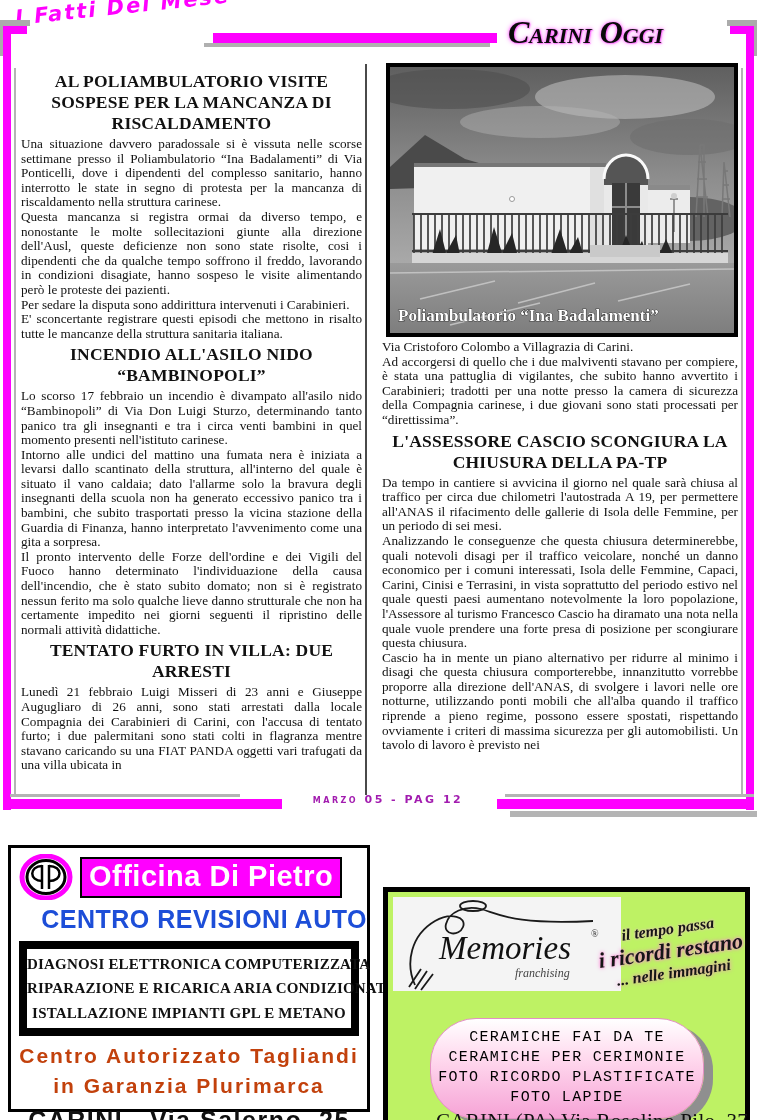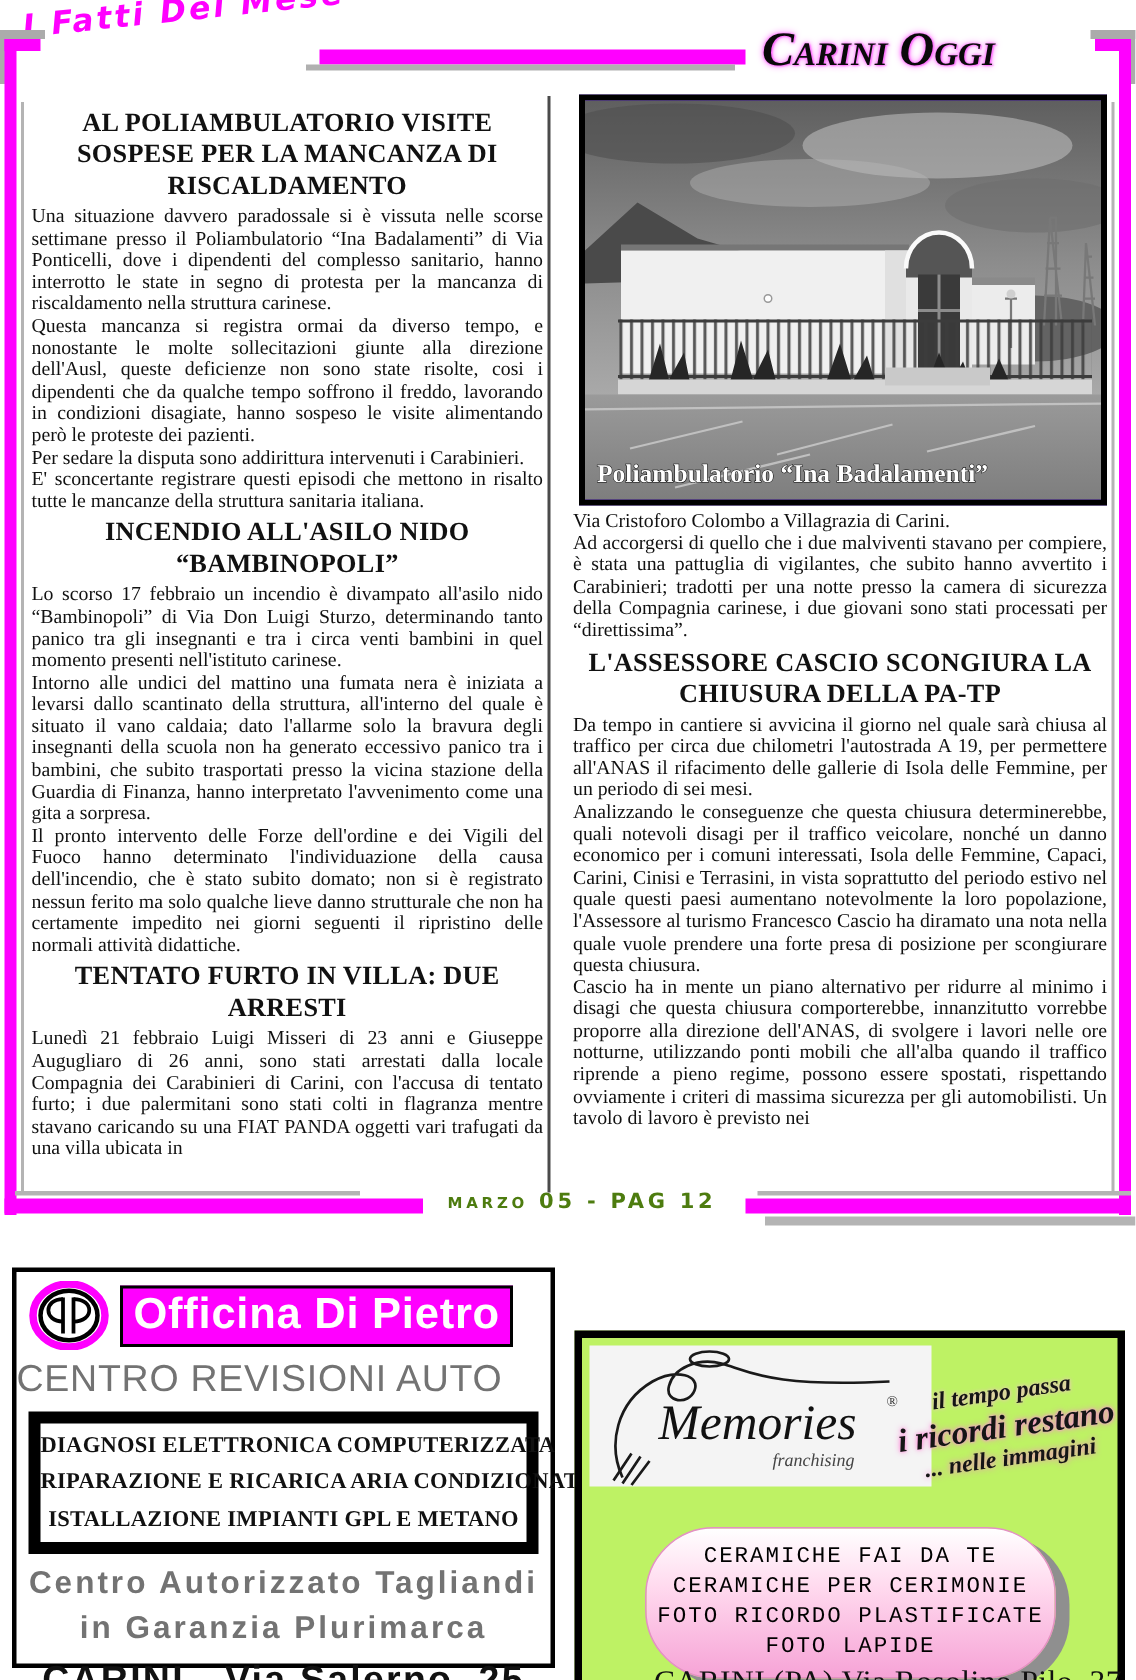--- a/index.html
+++ b/index.html
@@ -30,53 +30,53 @@
   .arm-right{right:3px;top:26px;width:24px;height:8px;background:#ff00ff;}
   .inner-gray-left{left:14px;top:68px;width:2px;height:726px;background:#b4b4b4;}
   .inner-gray-right{right:14px;top:68px;width:2px;height:726px;background:#b4b4b4;}
   .bottom-left-mag{left:3px;top:799px;width:279px;height:10px;background:#ff00ff;}
   .bottom-right-mag{left:497px;top:799px;width:257px;height:10px;background:#ff00ff;}
   .bottom-left-gray{left:10px;top:794px;width:230px;height:3px;background:#b4b4b4;}
   .bottom-right-gray{left:505px;top:794px;width:249px;height:3px;background:#b4b4b4;}
   .bottom-right-gray2{left:510px;top:811px;width:247px;height:6px;background:#b4b4b4;}
   .page-footer{
     left:283px;top:793px;width:210px;text-align:center;
-    font-family:"DejaVu Sans",sans-serif;font-weight:bold;font-size:14px;
-    letter-spacing:2.5px;font-variant:small-caps;color:#4d7c0f;white-space:nowrap;
+    font-family:"DejaVu Sans",sans-serif;font-weight:bold;font-size:11px;
+    letter-spacing:2.5px;font-variant:small-caps;color:#a21caf;white-space:nowrap;
   }
   .col-divider{left:365px;top:64px;width:2px;height:731px;background:#4a4a4a;}
   
   .col-left{left:21px;top:68px;width:341px;}
   .col-right-text{left:382px;top:340px;width:356px;}
   .headline{
     font-weight:bold;text-align:center;font-size:17.5px;line-height:1.2;
     margin:3px 0 3px;letter-spacing:.2px;
   }
   .para{font-size:13.2px;line-height:14.6px;text-align:justify;margin:0;}
   
-  .photo-frame{left:386px;top:63px;width:344px;height:266px;border:4px solid #000;background:#8b5cf6;}
+  .photo-frame{left:386px;top:63px;width:344px;height:266px;border:4px solid #000;background:#fef9c3;}
   
   .ad-left{left:8px;top:845px;width:356px;height:261px;border:3px solid #000;background:#fff;}
   .adl-row{display:flex;align-items:center;gap:7px;margin:6px 4px 0 8px;}
   .officina-box{
     border:2px solid #000;background:#ff00ff;color:#fff;
     font-family:"Liberation Sans",sans-serif;font-weight:bold;font-size:29px;
     padding:1px 7px 3px;white-space:nowrap;letter-spacing:.5px;
   }
   .centro-revisioni{
-    color:#737373;font-family:"Liberation Sans",sans-serif;font-weight:normal;
-    font-size:25px;text-align:left;margin-top:5px;white-space:nowrap;letter-spacing:.5px;
+    color:#1d4ed8;font-family:"Liberation Sans",sans-serif;font-weight:bold;
+    font-size:25px;text-align:right;margin-top:5px;white-space:nowrap;letter-spacing:.5px;
   }
   .services-box{border:8px solid #000000;margin:7px 8px 0;padding:3px 0;}
   .services-box div{
     font-family:"Liberation Serif",serif;font-weight:bold;font-size:15px;
     text-align:center;line-height:1.62;white-space:nowrap;letter-spacing:.2px;
   }
   .tagliandi{
-    color:#737373;font-family:"Liberation Sans",sans-serif;font-weight:bold;
+    color:#c2410c;font-family:"Liberation Sans",sans-serif;font-weight:bold;
     font-size:21px;text-align:center;letter-spacing:2px;line-height:1.45;
     margin-top:5px;white-space:nowrap;
   }
   .adl-address{
     font-family:"Liberation Sans",sans-serif;font-weight:bold;font-size:25px;
     text-align:center;letter-spacing:1.5px;margin-top:4px;white-space:nowrap;
   }
   .adl-phone{
     font-family:"Liberation Sans",sans-serif;font-size:16.5px;text-align:center;
     letter-spacing:.5px;white-space:nowrap;

